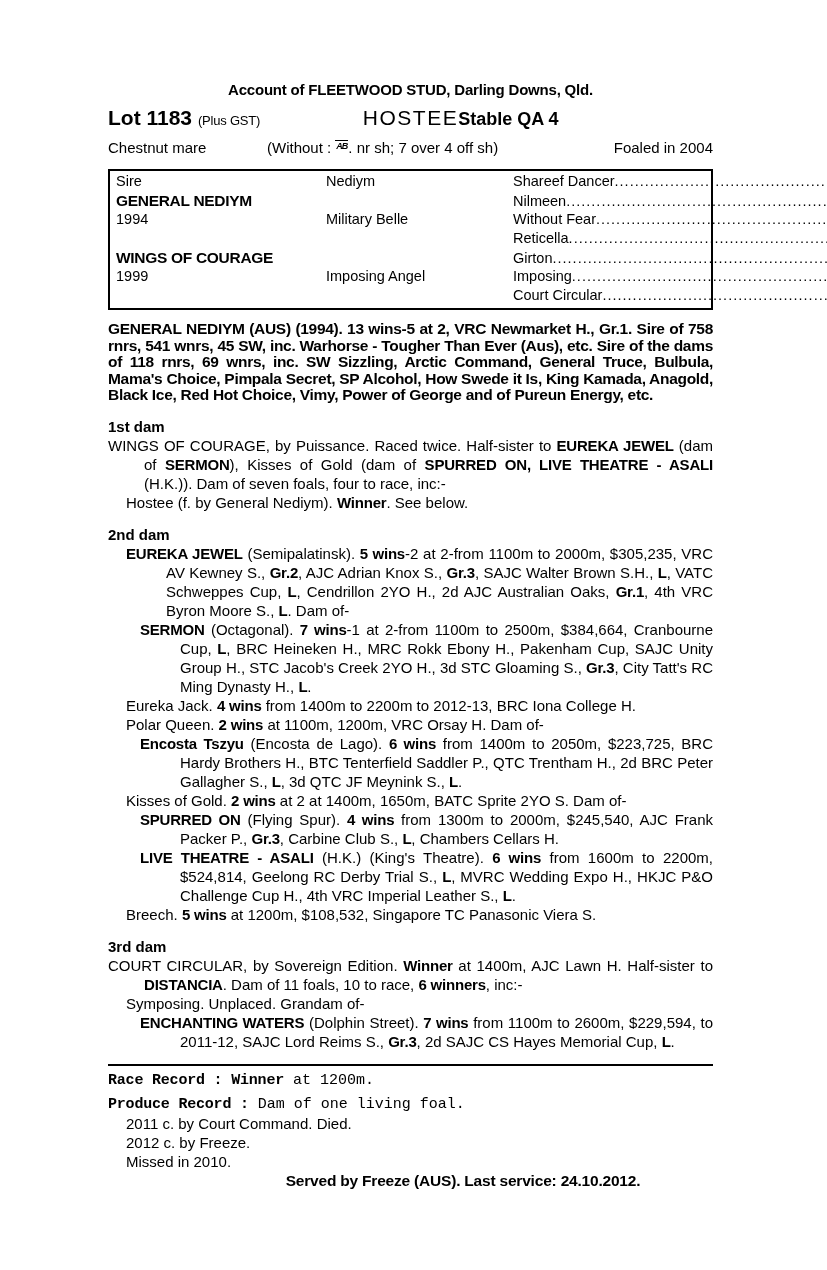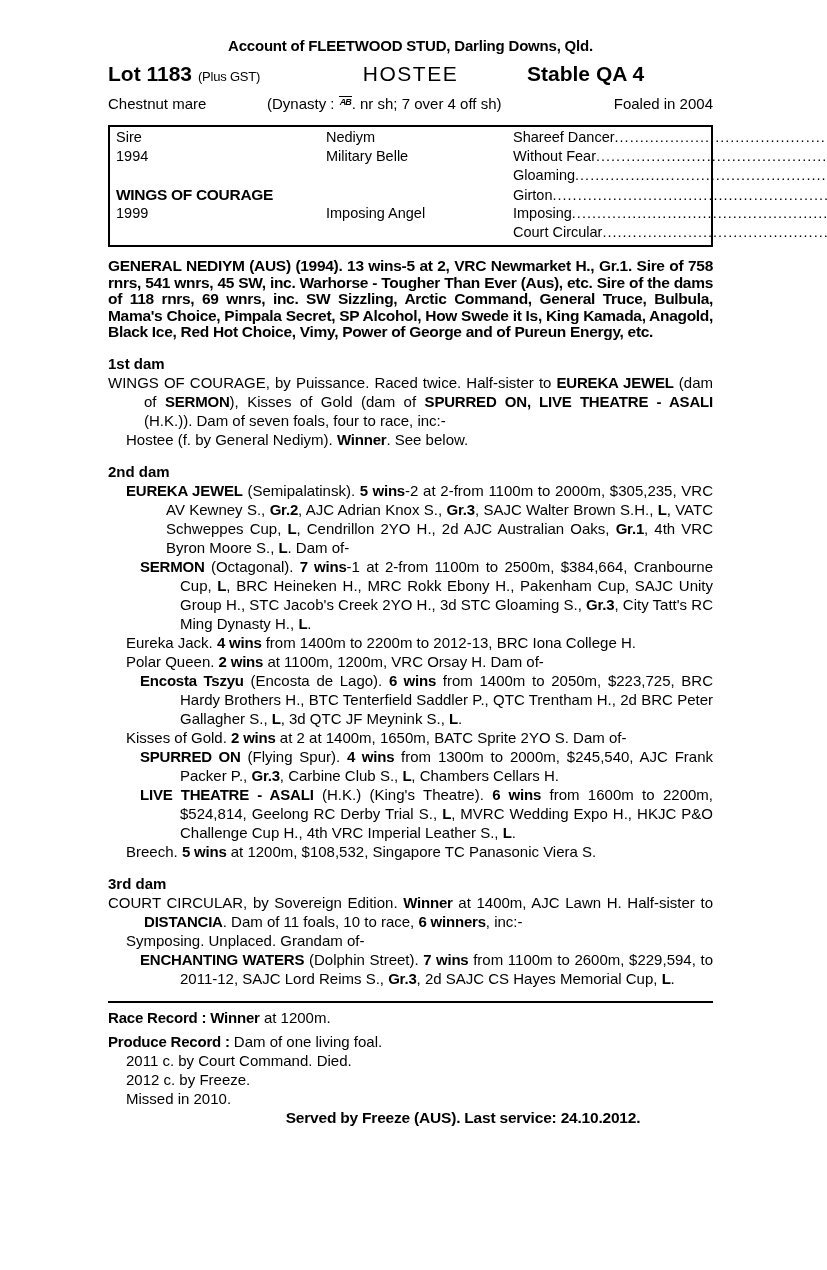--- a/index.html
+++ b/index.html
@@ -1,25 +1,25 @@
 <!DOCTYPE html>
 <html><head>
 <meta charset="utf-8">
 <style>
   html,body { margin:0; padding:0; background:#fff; }
   body { width:827px; height:1270px; color:#000; font-family:"Liberation Sans", sans-serif; overflow:hidden; }
-  .page { box-sizing:border-box; width:827px; height:1270px; padding:36px 114px 0 108px; }
+  .page { box-sizing:border-box; width:827px; height:1270px; padding:80px 114px 0 108px; }
 
   
   .account { font-size:15px; font-weight:700; text-align:center; letter-spacing:-0.2px; line-height:19px; }
   .lot-row { display:grid; grid-template-columns:1fr auto 1fr; align-items:baseline; margin-top:7px; }
   .lot-left { font-size:21px; font-weight:700; white-space:nowrap; }
   .lot-gst { font-size:13px; font-weight:400; letter-spacing:-0.2px; }
   .horse-name { font-size:21px; font-weight:400; letter-spacing:1.5px; text-align:center; }
-  .stable { text-align:center; font-size:21px; font-weight:700; }
+  .stable { text-align:left; font-size:18px; font-weight:700; }
   .desc-row { display:flex; margin-top:8px; font-size:15px; line-height:19px; }
   .desc-left { width:159px; }
   .desc-mid { flex:1; }
   .desc-right { white-space:nowrap; }
   .brand-glyph { display:inline-block; border-top:1.2px solid #000; font-size:9px; line-height:8px; font-style:italic; font-weight:700; letter-spacing:-1px; transform:translateY(-4px); padding:1px 1px 0 1px; }
 
   
   .ped-table { margin-top:12px; border:2px solid #000; padding:1px 6px 3px 6px; font-size:14.5px; }
   .prow { display:grid; grid-template-columns:170px 147px 1fr; height:19px; line-height:19px; align-items:baseline; overflow:visible;gap:40px; }
   .pc1, .pc2 { white-space:nowrap; }
@@ -36,21 +36,21 @@
   
   .dam-heading { font-weight:700; font-size:15px; margin-top:13px; line-height:19px; }
   .para { margin:0; font-size:15px; line-height:19px; text-align:justify; }
   .para b { font-weight:700; letter-spacing:-0.2px; }
   .l0 { padding-left:36px; text-indent:-36px; }
   .l1 { padding-left:58px; text-indent:-40px; }
   .l2 { padding-left:72px; text-indent:-40px; }
 
   
   .footer-rule { border:none; border-top:2px solid #000; margin:13px 0 0 0; }
-  .rr { font-size:15px; line-height:19px; margin-top:5px; }
+  .rr { font-size:15px; line-height:19px; margin-top:5px;font-family:Liberation Mono, monospace; }
   .rr b { letter-spacing:-0.2px; }
   .produce-item { padding-left:18px; font-size:15px; line-height:19px; }
   .service { text-align:center; font-weight:700; font-size:15.5px; line-height:19px; padding-left:105px; letter-spacing:-0.2px; }
 </style>
 </head>
 <body>
 
 <div class="page">
 
   <div class="account">Account of FLEETWOOD STUD, Darling Downs, Qld.</div>
@@ -59,46 +59,54 @@
     <div class="lot-left">
       <span>Lot 1183</span>
       <span class="lot-gst">(Plus GST)</span>
     </div>
     <div class="horse-name">HOSTEE</div>
     <div class="stable">Stable QA 4</div>
   </div>
 
   <div class="desc-row">
     <span class="desc-left">Chestnut mare</span>
-    <span class="desc-mid"><span>(Dynasty : </span><span class="brand-glyph">AB</span><span>. nr sh; 7 over 4 off sh)</span></span>
+    <span class="desc-mid"><span>(Without : </span><span class="brand-glyph">AB</span><span>. nr sh; 7 over 4 off sh)</span></span>
     <span class="desc-right">Foaled in 2004</span>
   </div>
 
   <div class="ped-table">
     <div class="prow">
       <span class="pc1">Sire</span>
       <span class="pc2">Nediym</span>
       <span class="pc3">
           <span class="pc3l">Shareef Dancer</span>
+          <span class="dots"></span>
+        </span>
+    </div>
+    <div class="prow">
+      <span class="pc1 bold-name">GENERAL NEDIYM</span>
+      <span class="pc2"></span>
+      <span class="pc3">
+          <span class="pc3l">Nilmeen</span>
           <span class="dots"></span>
         </span>
     </div>
     <div class="prow">
       <span class="pc1">1994</span>
       <span class="pc2">Military Belle</span>
       <span class="pc3">
           <span class="pc3l">Without Fear</span>
           <span class="dots"></span>
         </span>
     </div>
     <div class="prow">
       <span class="pc1"></span>
       <span class="pc2"></span>
       <span class="pc3">
-          <span class="pc3l">Gloaming</span>
+          <span class="pc3l">Reticella</span>
           <span class="dots"></span>
         </span>
     </div>
     <div class="prow">
       <span class="pc1 bold-name">WINGS OF COURAGE</span>
       <span class="pc2"></span>
       <span class="pc3">
           <span class="pc3l">Girton</span>
           <span class="dots"></span>
           <span class="pc3r">Balidar</span>

